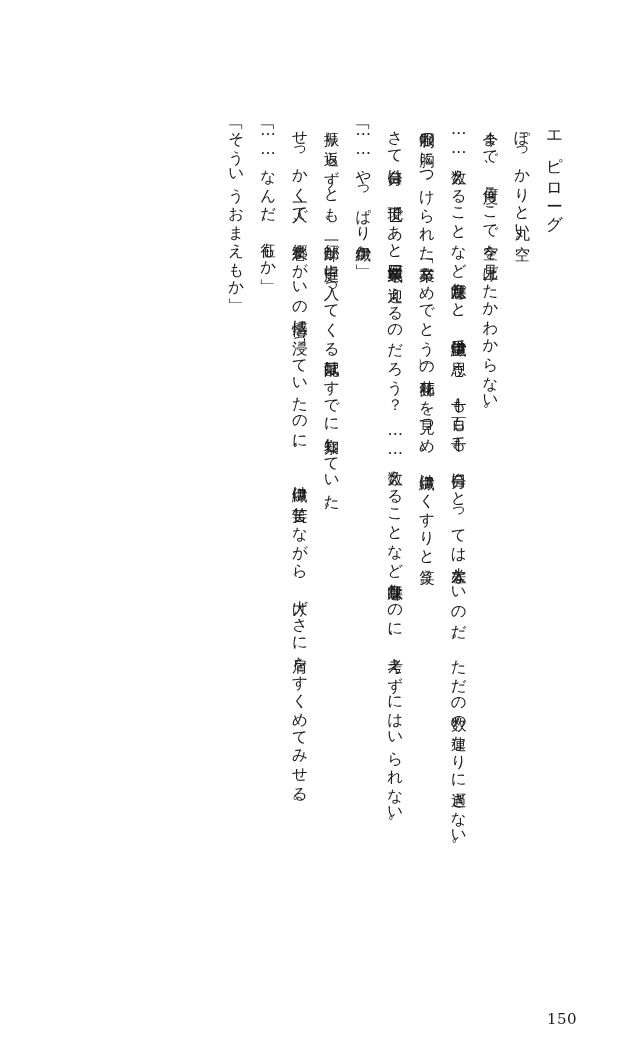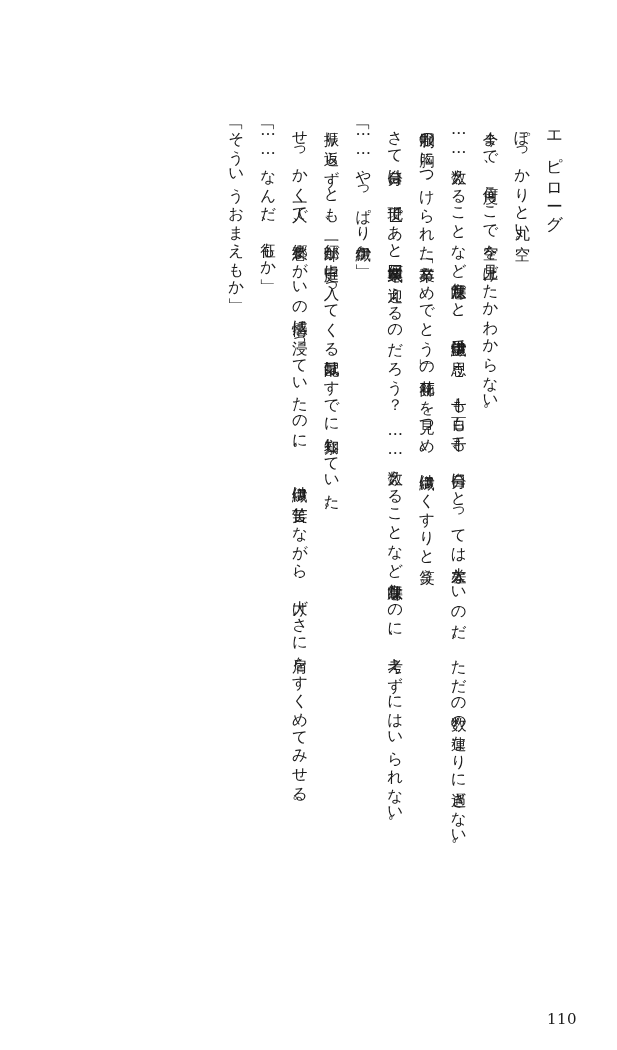--- a/index.html
+++ b/index.html
@@ -70,15 +70,15 @@
     <p class="para noindent">……数えることなど無意味だと、千堂伊織は思う。十も百も千も、自分にとっては大差ないのだ。ただの数の連なりに過ぎない。</p>
     <p class="para noindent">制服の胸につけられた「卒業おめでとう」の花飾りを見つめ、伊織はくすりと笑う。</p>
     <p class="para noindent">さて自分は、現世であと何回卒業式を迎えるのだろう？　……数えることなど無意味なのに、考えずにはいられない。</p>
     <p class="para noindent">「……やっぱり伊織か」</p>
     <p class="para noindent">振り返らずとも、征一郎が中庭に入ってくる気配はすでに察知していた。</p>
     <p class="para noindent">せっかく一人で、郷愁まがいの感情に浸っていたのに。　伊織は苦笑しながら、大げさに肩をすくめてみせる。</p>
     <p class="para noindent">「……なんだ、征もか」</p>
     <p class="para noindent">「そういうおまえもか」</p>
   </div>
 
-  <div class="page-number">110</div>
+  <div class="page-number">150</div>
 
 </div>
 
 </body></html>

